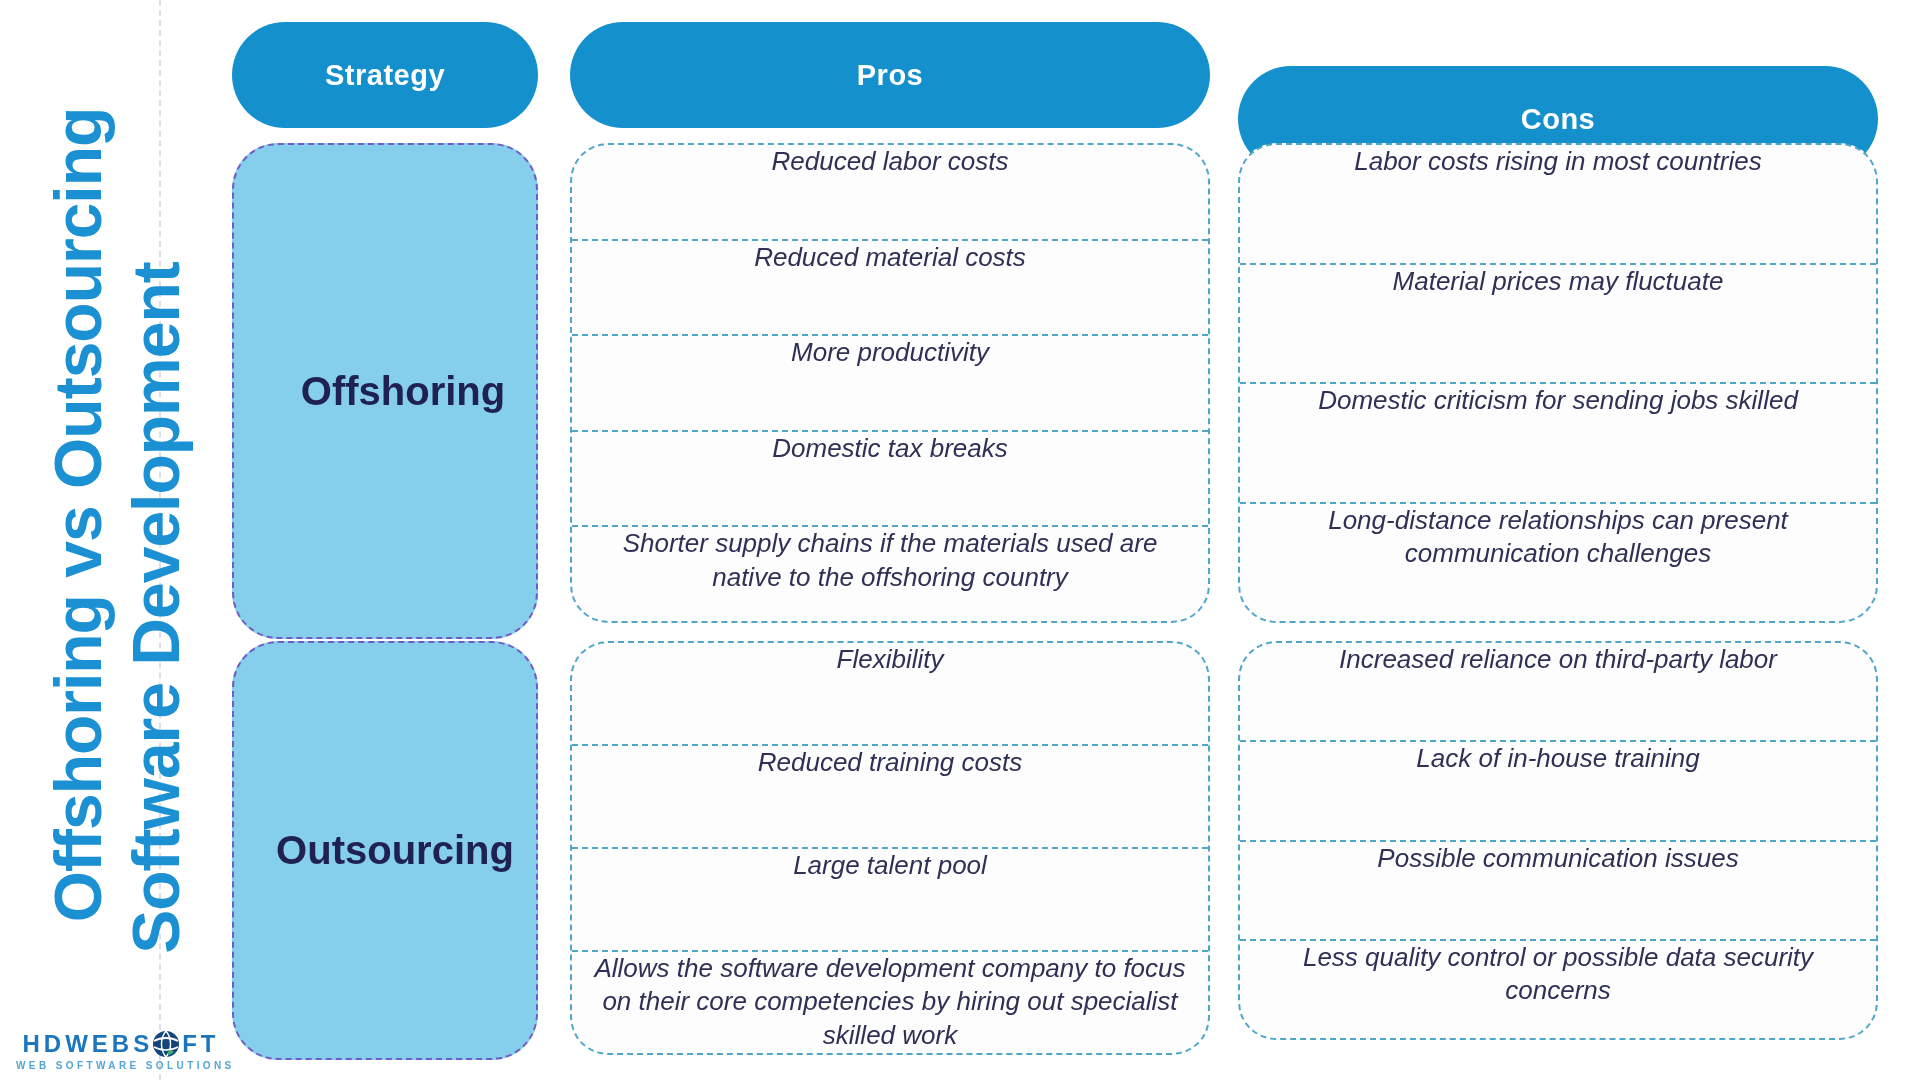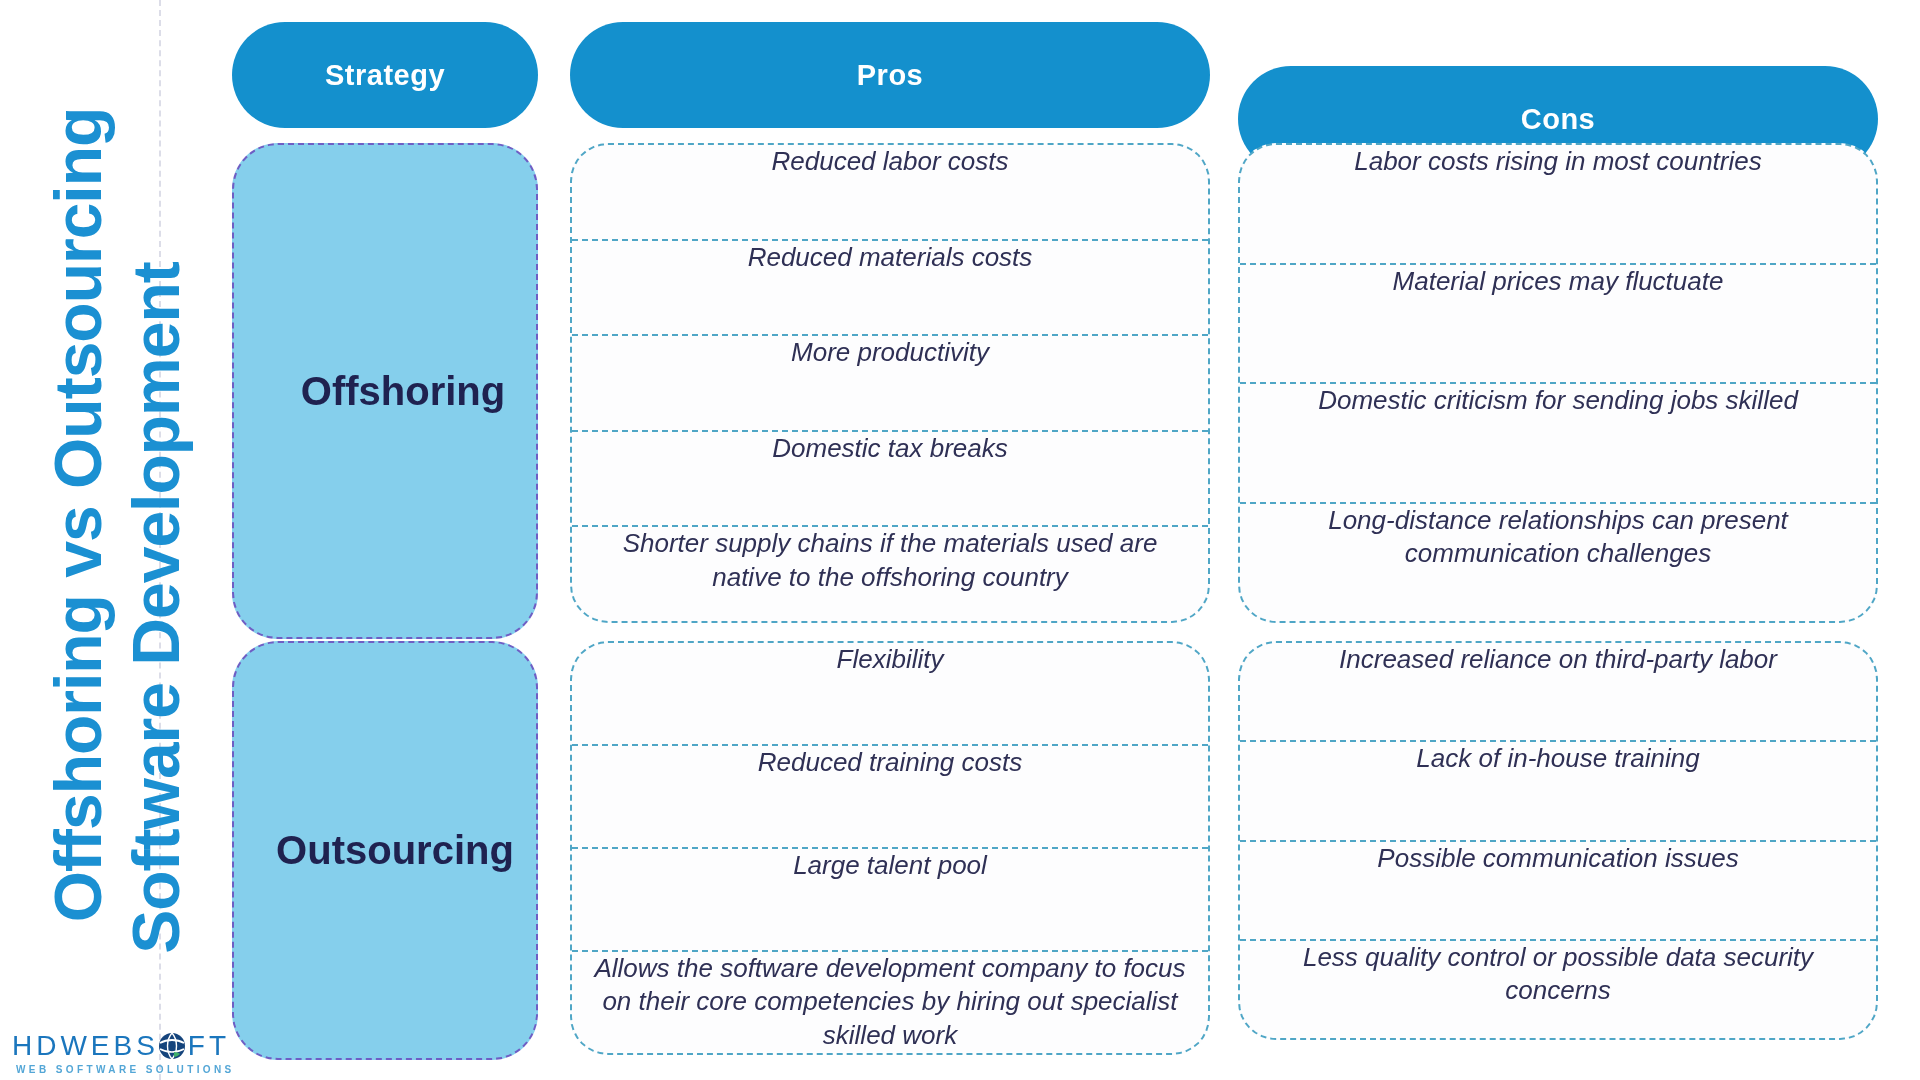--- a/index.html
+++ b/index.html
@@ -49,21 +49,21 @@
   .cons-offshoring{left:1238px;top:143px;width:640px;height:480px;}
   .pros-outsourcing{left:570px;top:641px;width:640px;height:414px;}
   .cons-outsourcing{left:1238px;top:641px;width:640px;height:399px;}
   .cell{flex:1;display:flex;align-items:flex-start;justify-content:center;
     text-align:center;padding:0 20px;font-size:26px;line-height:1.28;
     color:var(--text-dark);font-style:italic;}
   .cell + .cell{border-top:2px dashed var(--cell-border);}
 
   .logo{position:absolute;left:16px;top:1030px;width:210px;}
   .logo-row{display:flex;align-items:center;justify-content:center;gap:2px;}
-  .logo-text{font-size:28px;font-weight:400;color:var(--logo-blue);letter-spacing:4px;}
+  .logo-text{font-size:24px;font-weight:700;color:var(--logo-blue);letter-spacing:4px;}
   .globe{width:28px;height:28px;flex:0 0 auto;margin-left:-3px;}
   .logo-tagline{margin-top:2px;text-align:left;font-size:10px;font-weight:700;
     color:var(--logo-light-blue);letter-spacing:3.4px;white-space:nowrap;}
 </style>
 </head>
 <body>
 
 <div class="canvas">
 
   <div class="dashline"></div>
@@ -76,21 +76,21 @@
   <div class="pill pill-cons">Cons</div>
 
   <div class="strategy-box box-offshoring">
     <span class="strategy-label">Offshoring</span>
   </div>
   <div class="cells pros-offshoring">
       <div class="cell">
         <span>Reduced labor costs</span>
       </div>
       <div class="cell">
-        <span>Reduced materials costs</span>
+        <span>Reduced material costs</span>
       </div>
       <div class="cell">
         <span>More productivity</span>
       </div>
       <div class="cell">
         <span>Domestic tax breaks</span>
       </div>
       <div class="cell">
         <span>Shorter supply chains if the materials used are native to the offshoring country</span>
       </div>

